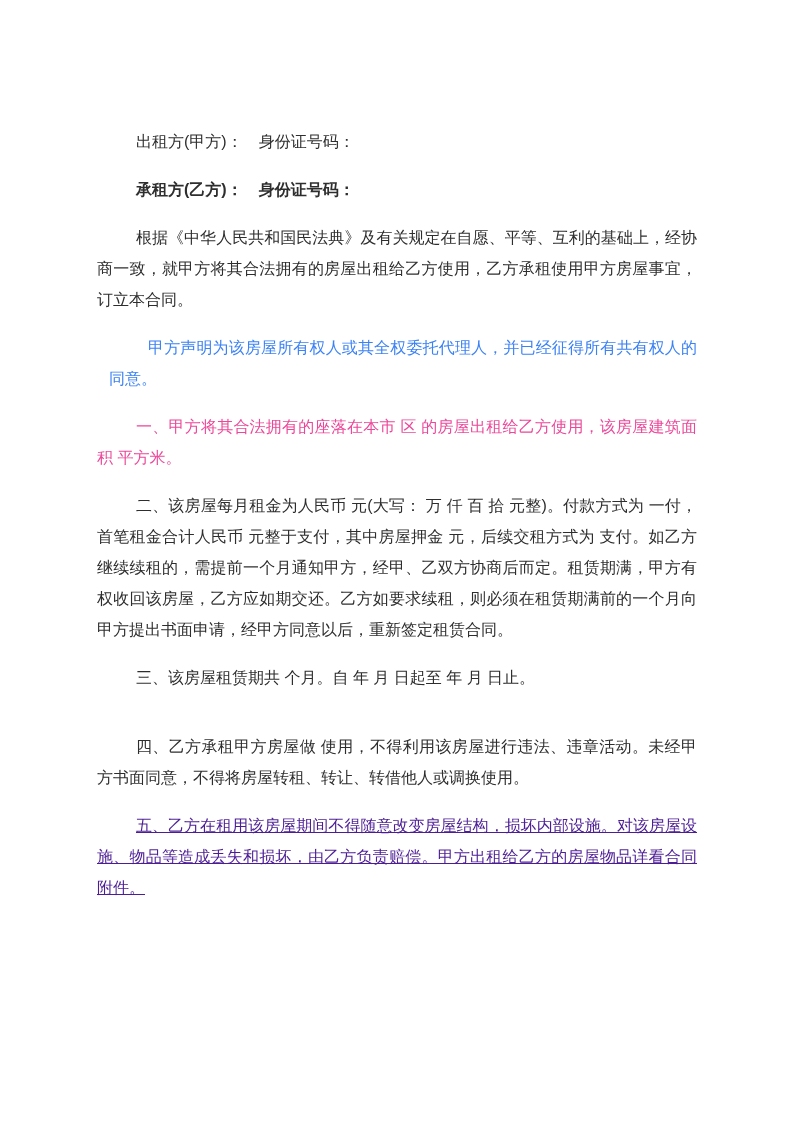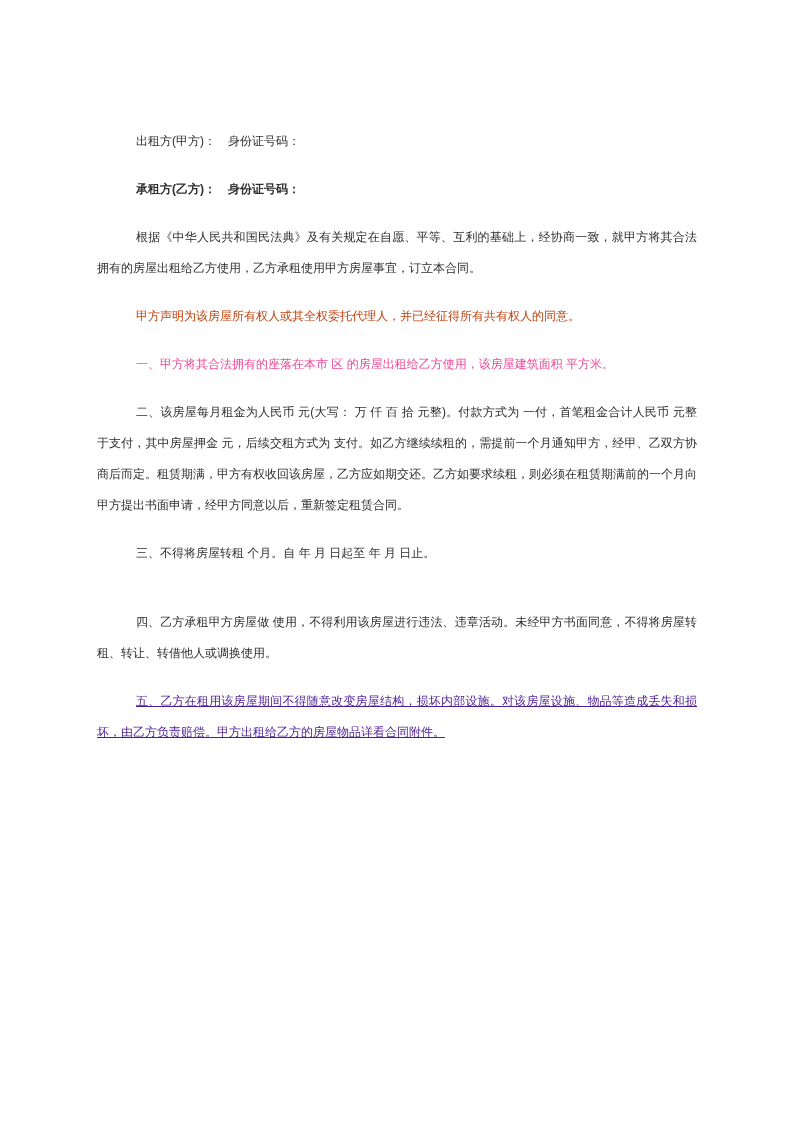--- a/index.html
+++ b/index.html
@@ -16,36 +16,36 @@
   .page {
     box-sizing: border-box;
     width: 793px;
     height: 1122px;
     background: #ffffff;
     padding: 126px 96px 40px 97px;
     overflow: hidden;
   }
   .para {
     margin: 0 0 17px 0;
-    font-size: 12px;
+    font-size: 16px;
     line-height: 31px;
     text-align: justify;
     text-indent: 39px;
     color: #2e2e2e;
     word-break: break-all;
   }
 </style>
 </head>
 <body style="background: rgb(255, 255, 255);">
 
 <div class="page">
   <div>
     <p class="para" style="color: rgb(46, 46, 46);">出租方(甲方)：　身份证号码：</p>
     <p class="para" style="color: rgb(46, 46, 46); font-weight: bold;">承租方(乙方)：　身份证号码：</p>
     <p class="para" style="color: rgb(46, 46, 46);">根据《中华人民共和国民法典》及有关规定在自愿、平等、互利的基础上，经协商一致，就甲方将其合法拥有的房屋出租给乙方使用，乙方承租使用甲方房屋事宜，订立本合同。</p>
-    <p class="para" style="color: #c2410c;">甲方声明为该房屋所有权人或其全权委托代理人，并已经征得所有共有权人的同意。</p>
+    <p class="para" style="color: #3b82f6; margin-left: 12px;">甲方声明为该房屋所有权人或其全权委托代理人，并已经征得所有共有权人的同意。</p>
     <p class="para" style="color: #ec4899;">一、甲方将其合法拥有的座落在本市 区 的房屋出租给乙方使用，该房屋建筑面积 平方米。</p>
     <p class="para" style="color: rgb(46, 46, 46);">二、该房屋每月租金为人民币 元(大写： 万 仟 百 拾 元整)。付款方式为 一付，首笔租金合计人民币 元整于支付，其中房屋押金 元，后续交租方式为 支付。如乙方继续续租的，需提前一个月通知甲方，经甲、乙双方协商后而定。租赁期满，甲方有权收回该房屋，乙方应如期交还。乙方如要求续租，则必须在租赁期满前的一个月向甲方提出书面申请，经甲方同意以后，重新签定租赁合同。</p>
-    <p class="para" style="color: rgb(46, 46, 46);">三、不得将房屋转租 个月。自 年 月 日起至 年 月 日止。</p>
+    <p class="para" style="color: rgb(46, 46, 46);">三、该房屋租赁期共 个月。自 年 月 日起至 年 月 日止。</p>
     <p class="para" style="color: rgb(46, 46, 46); margin-top: 38px;">四、乙方承租甲方房屋做 使用，不得利用该房屋进行违法、违章活动。未经甲方书面同意，不得将房屋转租、转让、转借他人或调换使用。</p>
     <p class="para" style="color: #4c1d95; text-decoration: underline;">五、乙方在租用该房屋期间不得随意改变房屋结构，损坏内部设施。对该房屋设施、物品等造成丢失和损坏，由乙方负责赔偿。甲方出租给乙方的房屋物品详看合同附件。</p>
   </div>
 </div>
 
 </body></html>

